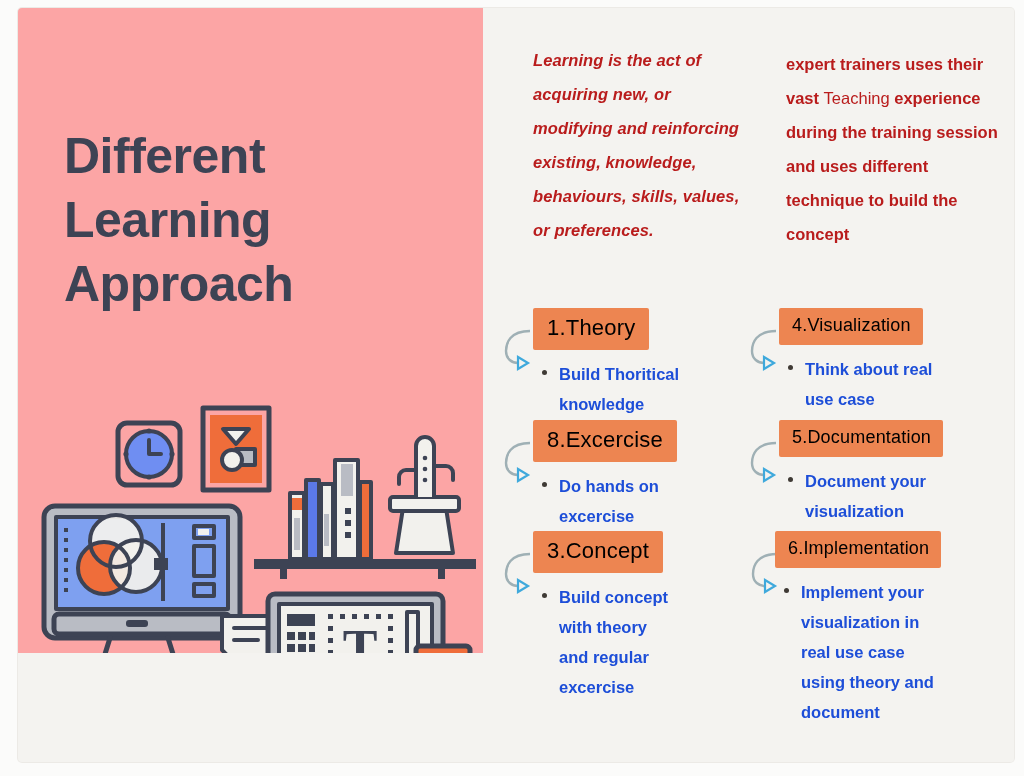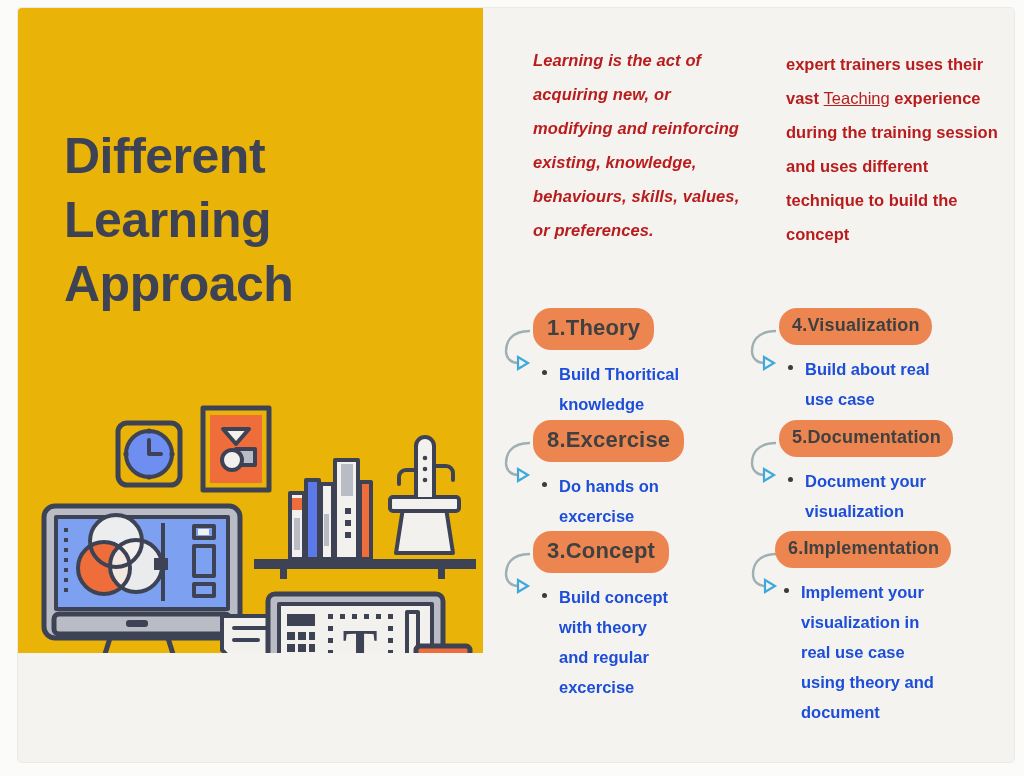--- a/index.html
+++ b/index.html
@@ -22,21 +22,21 @@
     background:#f4f3f0;
     border-radius:4px;
     overflow:hidden;
     box-shadow:0 0 0 1px #eceae6;
   }
 
   
   #hero{
     position:absolute;left:0;top:0;
     width:465px;height:645px;
-    background:#eab308;
+    background:#fca5a5;
     overflow:hidden;
   }
   #hero-title{
     position:absolute;left:46px;top:82px;
     width:400px;
     font-size:50px;
     font-weight:700;
     line-height:1.28;
     letter-spacing:-0.5px;
     color:#3d4354;
@@ -68,29 +68,29 @@
   .intro{
     position:absolute;top:18px;left:30px;
     width:215px;
     font-size:16.5px;
     line-height:2.07;
     font-weight:700;
     color:#b91c1c;
   }
   .intro.italic{font-style:italic;letter-spacing:.1px;}
   .intro.up{top:22px;left:35px;width:222px;}
-  .intro .reg{font-weight:400;text-decoration:underline;}
+  .intro .reg{font-weight:400;}
 
   .step{position:absolute;}
   .card{
     position:relative;
     background:#ed8551;
-    border-radius:18px;
-    color:#404040;
-    font-weight:700;
+    border-radius:2px;
+    color:#000000;
+    font-weight:400;
     letter-spacing:.2px;
     box-sizing:border-box;
   }
   .card.c-l{font-size:22px;padding:7px 14px 9px 14px;display:inline-block;}
   .card.c-r{font-size:18px;padding:7px 12px 9px 13px;display:inline-block;white-space:nowrap;}
 
   .hook{position:absolute;left:-33px;top:17px;width:40px;height:48px;}
   .hookpath{fill:none;stroke:#9fb0b5;stroke-width:2.4;}
   .arrowhead{fill:none;stroke:#3fa9dc;stroke-width:2.2;}
 
@@ -381,21 +381,21 @@
       </p>
 
       <div class="step" style="left:28px;top:300px;width:240px;">
         <svg class="hook" viewBox="0 0 40 48">
           <path class="hookpath" d="M30 6 C10 6 6 18 6 26 C6 34 12 38 18 38"></path>
           <path class="arrowhead" d="M18 32 L28 38 L18 44 Z"></path>
         </svg>
         <div class="card c-r">4.Visualization</div>
         <ul class="bullets">
           <li>
-            <span class="lw">Build about real</span>
+            <span class="lw">Think about real</span>
             <span class="lw">use case</span>
           </li>
         </ul>
       </div>
 
       <div class="step" style="left:28px;top:412px;width:248px;">
         <svg class="hook" viewBox="0 0 40 48">
           <path class="hookpath" d="M30 6 C10 6 6 18 6 26 C6 34 12 38 18 38"></path>
           <path class="arrowhead" d="M18 32 L28 38 L18 44 Z"></path>
         </svg>

